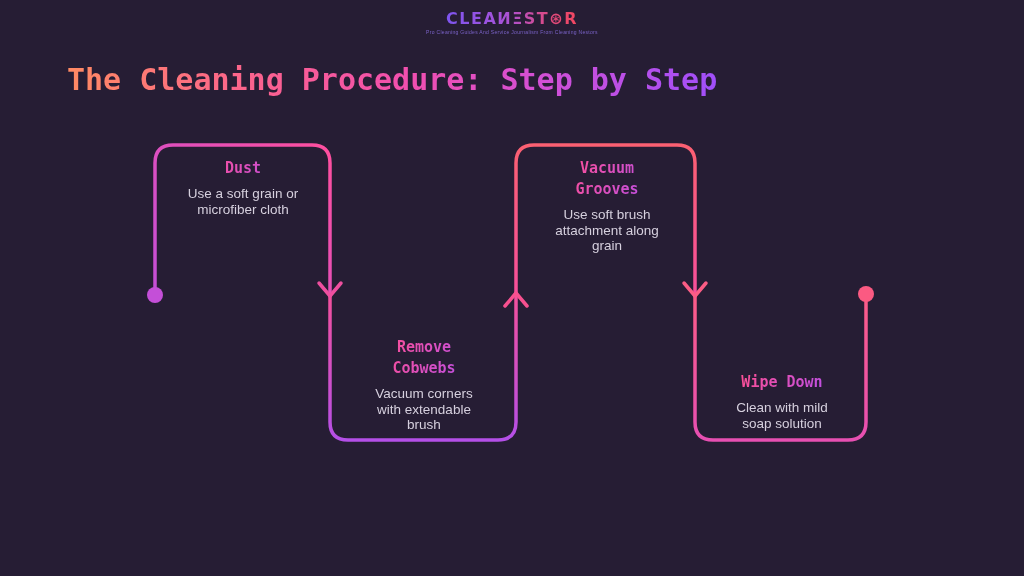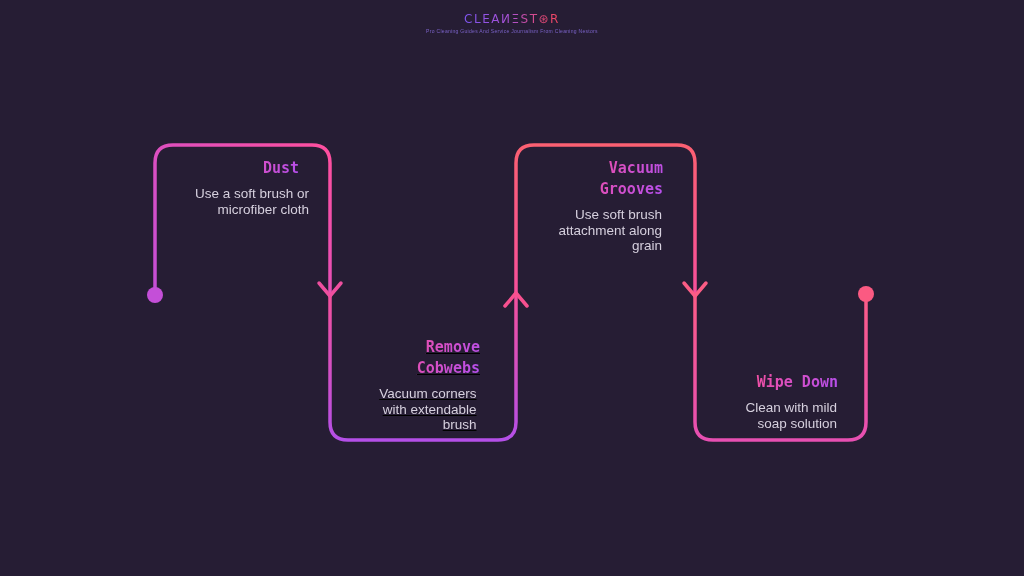--- a/index.html
+++ b/index.html
@@ -7,69 +7,70 @@
     width:1024px; height:576px; overflow:hidden;
     background:#261d34;
     font-family:"Liberation Sans", sans-serif;
   }
   .stage { position:relative; width:1024px; height:576px; background:#261d34; }
 
   .logo { position:absolute; top:9px; left:0; right:0; text-align:center; }
   .logo-text {
     display:inline-block;
     font-family:"DejaVu Sans", sans-serif;
-    font-weight:normal; font-size:12px; letter-spacing:1.5px;
+    font-weight:bold; font-size:16px; letter-spacing:1.5px;
     background:linear-gradient(90deg,#7e55f0 0%, #a852d8 45%, #e0497c 80%, #f4475f 100%);
     -webkit-background-clip:text; background-clip:text; color:transparent;
   }
   .logo-tagline {
     font-size:5px; letter-spacing:0.3px; color:#7b63c9; margin-top:1px;
   }
 
   .title {
     position:absolute; left:67px; top:62px;
     font-family:"DejaVu Sans Mono", monospace; font-weight:bold;
     font-size:30px; white-space:nowrap;
     background:linear-gradient(90deg,#ff8a63 0%, #fb638d 28%, #f24fae 52%, #d44fd4 72%, #a04ffa 100%);
     -webkit-background-clip:text; background-clip:text; color:transparent;
   }
 
   .flow-svg { position:absolute; left:0; top:0; }
 
-  .step { position:absolute; text-align:right; }
+  .step { position:absolute; text-align:center; }
   .step-heading {
     font-family:"DejaVu Sans Mono", monospace; font-weight:bold;
     font-size:15px; line-height:21px; max-width:112px; margin:0 auto;
     background:linear-gradient(115deg,#ff4f92 10%, #b44ff0 100%);
     -webkit-background-clip:text; background-clip:text; color:transparent;
   }
   .step-body {
     margin:7px auto 0 auto;
     font-size:13.5px; line-height:15.5px; color:#d6d0de;
   }
   .step-1 { left:155px; top:158px; width:176px; }
-  .step-2 { left:332px; top:337px; width:184px;text-decoration:underline; }
+  .step-2 { left:332px; top:337px; width:184px; }
   .step-3 { left:518px; top:158px; width:178px; }
   .step-4 { left:697px; top:372px; width:170px; }
 
   .footer-note {
     position:absolute; left:67px; top:474px; width:885px;
     font-size:15px; line-height:25px; color:#ded8ea; letter-spacing:0.1px;
   }
 </style>
 </head>
 <body>
 
 <div class="stage">
 
   <div class="logo">
     <div class="logo-text">CLEAИΞST⊛R</div>
     <div class="logo-tagline">Pro Cleaning Guides And Service Journalism From Cleaning Nestors</div>
   </div>
 
+  <div class="title">The Cleaning Procedure: Step by Step</div>
 
   <svg class="flow-svg" width="1024" height="576" viewBox="0 0 1024 576">
     <defs>
       <linearGradient id="g1" gradientUnits="userSpaceOnUse" x1="155" y1="295" x2="330" y2="145">
         <stop offset="0" stop-color="#c44fd8"></stop>
           <stop offset="1" stop-color="#ff4f9e"></stop>
       </linearGradient>
       <linearGradient id="g2" gradientUnits="userSpaceOnUse" x1="0" y1="290" x2="0" y2="440">
         <stop offset="0" stop-color="#f6509a"></stop>
           <stop offset="1" stop-color="#b44fe8"></stop>
@@ -92,21 +93,21 @@
     <polyline points="319,283 330,296 341,283" fill="none" stroke="#ee4f9f" stroke-width="3.5" stroke-linecap="round" stroke-linejoin="round"></polyline>
     <polyline points="505,306 516,293 527,306" fill="none" stroke="#f7508f" stroke-width="3.5" stroke-linecap="round" stroke-linejoin="round"></polyline>
     <polyline points="684,283 695,296 706,283" fill="none" stroke="#fb5d85" stroke-width="3.5" stroke-linecap="round" stroke-linejoin="round"></polyline>
 
     <circle cx="155" cy="295" r="8" fill="#c44fd8"></circle>
     <circle cx="866" cy="294" r="8" fill="#fb5a82"></circle>
   </svg>
 
   <div class="step step-1">
     <div class="step-heading">Dust</div>
-    <div class="step-body" style="max-width:132px;">Use a soft brush or microfiber cloth</div>
+    <div class="step-body" style="max-width:132px;">Use a soft grain or microfiber cloth</div>
   </div>
 
   <div class="step step-2">
     <div class="step-heading">Remove Cobwebs</div>
     <div class="step-body" style="max-width:105px;">Vacuum corners with extendable brush</div>
   </div>
 
   <div class="step step-4">
     <div class="step-heading">Wipe Down</div>
     <div class="step-body" style="max-width:110px;">Clean with mild soap solution</div>

